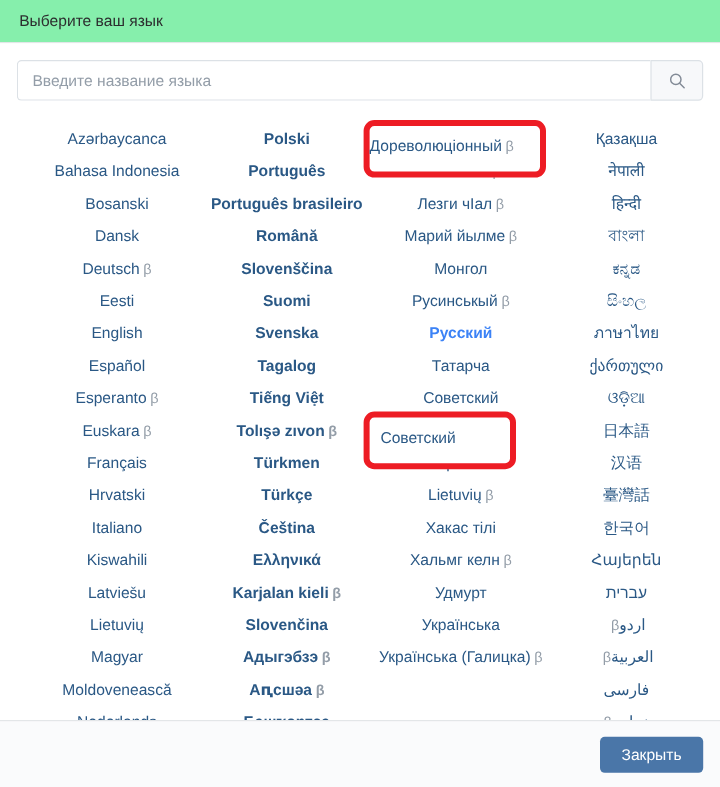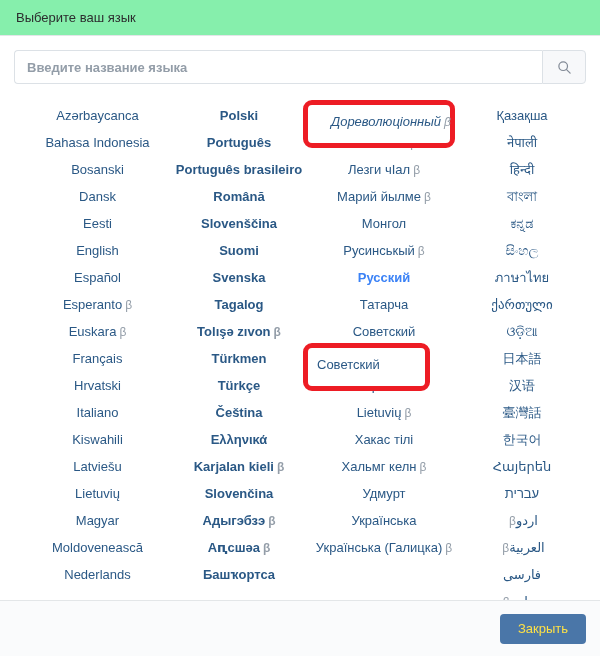--- a/index.html
+++ b/index.html
@@ -54,21 +54,20 @@
     border: 1px solid #dce1e6;
     border-right: none;
     border-radius: 4px 0 0 4px;
     background: #fff;
     font-family: "Liberation Sans", "DejaVu Sans", sans-serif;
     font-size: 13px;
     color: #2c2d2e;
     padding: 0 12px;
     box-sizing: border-box;
     outline: none;
-    font-weight: bold;
   }
   .search-input::placeholder {
     color: #939da8;
     opacity: 1;
   }
   .search-button {
     width: 44px;
     height: 34px;
     border: 1px solid #dce1e6;
     border-radius: 0 4px 4px 0;
@@ -148,21 +147,21 @@
     background: #fafbfc;
     border-top: 1px solid #e3e6e8;
     display: flex;
     align-items: center;
     justify-content: flex-end;
     padding-right: 14px;
     box-sizing: border-box;
   }
   .close-button {
     background: #4a76a8;
-    color: #fde047;
+    color: #ffffff;
     border: none;
     border-radius: 4px;
     height: 30px;
     padding: 0 18px;
     font-family: "Liberation Sans", "DejaVu Sans", sans-serif;
     font-size: 13px;
     cursor: pointer;
   }
 </style>
 </head>
@@ -186,20 +185,21 @@
     </button>
   </div>
 
   <div class="lang-area">
     <div class="lang-grid" id="lang-grid">
         <div class="lang-col c1">
           <span class="lang-item"><span>Azərbaycanca</span></span>
           <span class="lang-item"><span>Bahasa Indonesia</span></span>
           <span class="lang-item"><span>Bosanski</span></span>
           <span class="lang-item"><span>Dansk</span></span>
+          <span class="lang-item"><span>Deutsch</span><span class="beta">β</span></span>
           <span class="lang-item"><span>Eesti</span></span>
           <span class="lang-item"><span>English</span></span>
           <span class="lang-item"><span>Español</span></span>
           <span class="lang-item"><span>Esperanto</span><span class="beta">β</span></span>
           <span class="lang-item"><span>Euskara</span><span class="beta">β</span></span>
           <span class="lang-item"><span>Français</span></span>
           <span class="lang-item"><span>Hrvatski</span></span>
           <span class="lang-item"><span>Italiano</span></span>
           <span class="lang-item"><span>Kiswahili</span></span>
           <span class="lang-item"><span>Latviešu</span></span>
@@ -210,20 +210,21 @@
         </div>
         <div class="lang-col c2">
           <span class="lang-item"><span>Polski</span></span>
           <span class="lang-item"><span>Português</span></span>
           <span class="lang-item"><span>Português brasileiro</span></span>
           <span class="lang-item"><span>Română</span></span>
           <span class="lang-item"><span>Slovenščina</span></span>
           <span class="lang-item"><span>Suomi</span></span>
           <span class="lang-item"><span>Svenska</span></span>
           <span class="lang-item"><span>Tagalog</span></span>
+          <span class="lang-item"><span>Tiếng Việt</span></span>
           <span class="lang-item"><span>Tolışə zıvon</span><span class="beta">β</span></span>
           <span class="lang-item"><span>Türkmen</span></span>
           <span class="lang-item"><span>Türkçe</span></span>
           <span class="lang-item"><span>Čeština</span></span>
           <span class="lang-item"><span>Ελληνικά</span></span>
           <span class="lang-item"><span>Karjalan kieli</span><span class="beta">β</span></span>
           <span class="lang-item"><span>Slovenčina</span></span>
           <span class="lang-item"><span>Адыгэбзэ</span><span class="beta">β</span></span>
           <span class="lang-item"><span>Аԥсшәа</span><span class="beta">β</span></span>
           <span class="lang-item"><span>Башҡортса</span></span>
@@ -264,21 +265,21 @@
           <span class="lang-item"><span>Հայերեն</span></span>
           <span class="lang-item rtl"><span>עברית</span></span>
           <span class="lang-item rtl"><span>اردو</span><span class="beta">β</span></span>
           <span class="lang-item rtl"><span>العربية</span><span class="beta">β</span></span>
           <span class="lang-item rtl"><span>فارسی</span></span>
           <span class="lang-item rtl"><span>پنجابی</span><span class="beta">β</span></span>
         </div>
       </div>
 
     <div class="annot" style="left:303px; top:16px; width:152px; height:48px;"></div>
-    <div class="annot-label" style="left:331px; top:30px;font-style:italic;">
+    <div class="annot-label" style="left:308px; top:30px;">
       <span>Дореволюціонный</span><span class="beta">β</span>
     </div>
 
     <div class="annot" style="left:303px; top:259px; width:127px; height:48px;"></div>
     <div class="annot-label" style="left:317px; top:273px;">
       <span>Советский</span>
     </div>
   </div>
 
   <div class="footer">

